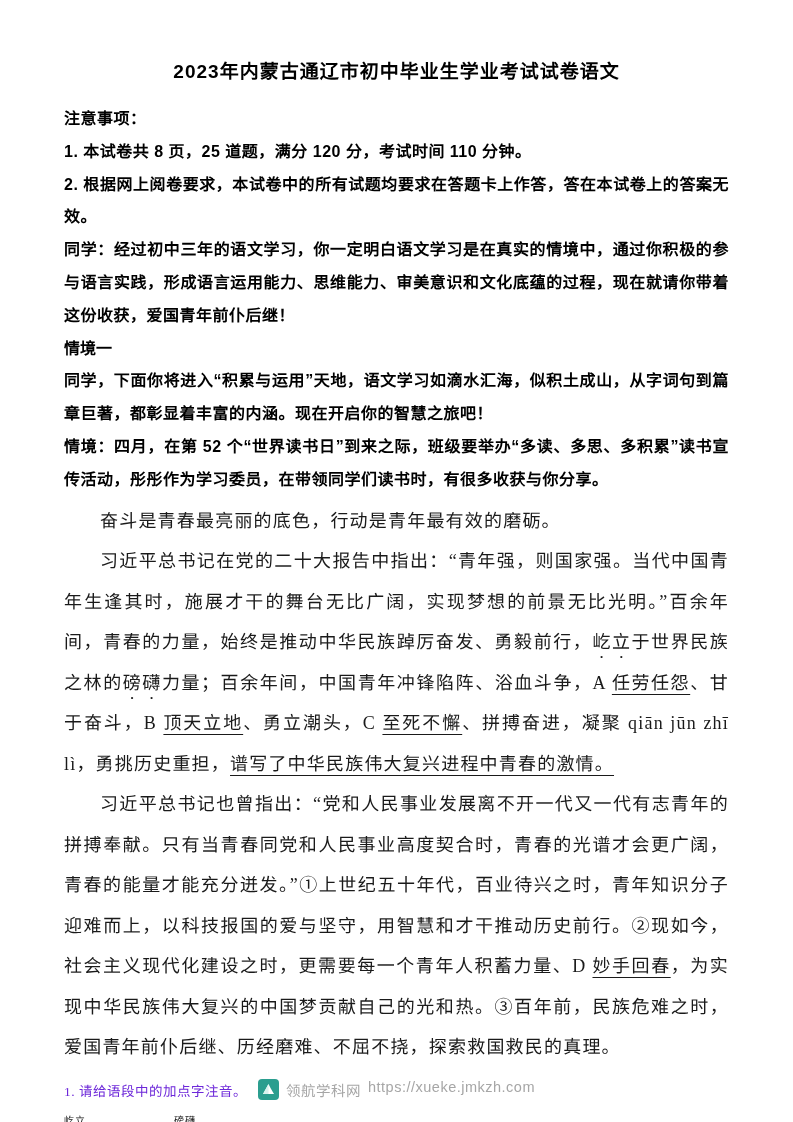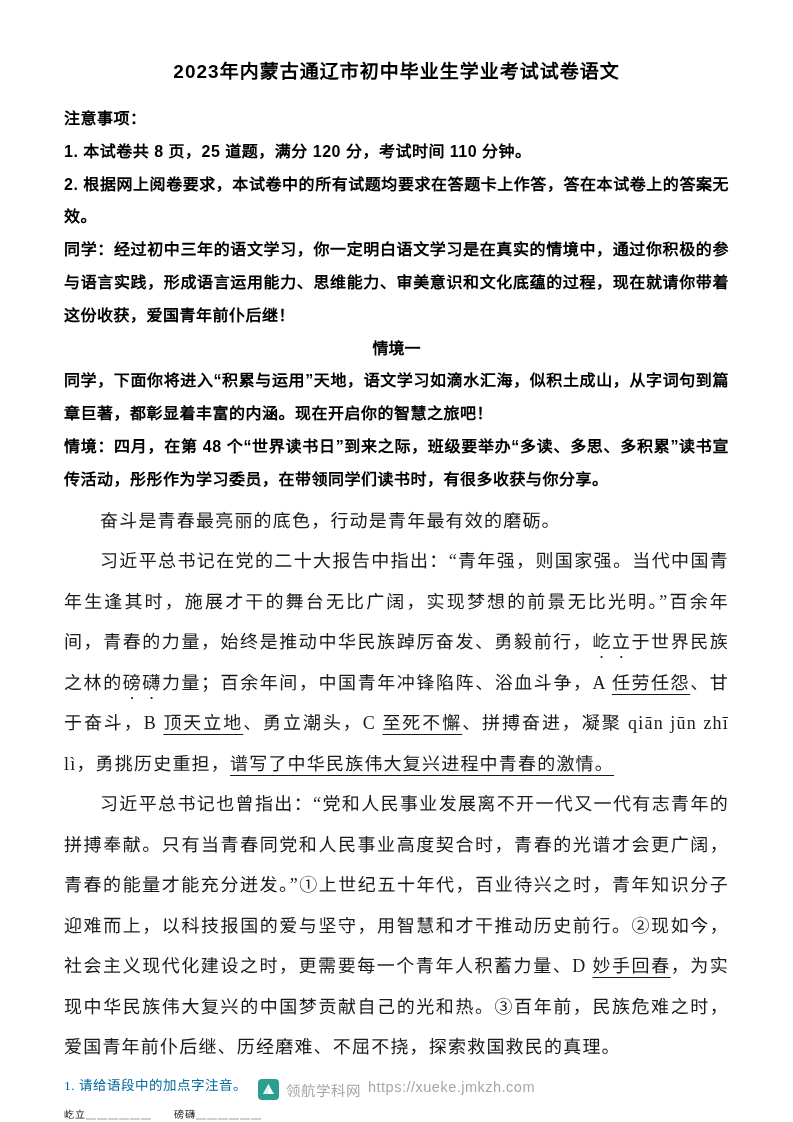--- a/index.html
+++ b/index.html
@@ -28,21 +28,20 @@
   }
   p.body {
     font-family: Liberation Sans, sans-serif;
     font-size: 16px;
     font-weight: 700;
     line-height: 2.05;
     text-align: justify;
     letter-spacing: 0.5px;
   }
   .center-head {
-    text-align: center;
     font-family: "Liberation Sans", sans-serif;
     font-size: 16px;
     font-weight: 700;
     line-height: 2.05;
   }
   .material {
     margin-top: 4px;
   }
   .material-label {
     font-size: 14.5px;
@@ -67,22 +66,22 @@
   .dot {
     -webkit-text-emphasis: filled dot;
     text-emphasis: filled dot;
     -webkit-text-emphasis-position: under left;
     text-emphasis-position: under left;
   }
   p.question {
     font-size: 13.5px;
     line-height: 2.0;
     letter-spacing: 0.5px;
-    margin-top: 4px;
-    color: #0369a1;
+    margin-top: 10px;
+    color: #6d28d9;
   }
   p.blanks {
     font-size: 10px;
     line-height: 2.0;
     letter-spacing: 1px;
     margin-top: 6px;
     color: #111;
   }
   .footer {
     position: absolute;
@@ -118,21 +117,21 @@
 
   <p class="body">注意事项：</p>
   <p class="body">1. 本试卷共 8 页，25 道题，满分 120 分，考试时间 110 分钟。</p>
   <p class="body">2. 根据网上阅卷要求，本试卷中的所有试题均要求在答题卡上作答，答在本试卷上的答案无效。</p>
 
   <p class="body">同学：经过初中三年的语文学习，你一定明白语文学习是在真实的情境中，通过你积极的参与语言实践，形成语言运用能力、思维能力、审美意识和文化底蕴的过程，现在就请你带着这份收获，爱国青年前仆后继！</p>
 
   <h2 class="center-head">情境一</h2>
 
   <p class="body">同学，下面你将进入“积累与运用”天地，语文学习如滴水汇海，似积土成山，从字词句到篇章巨著，都彰显着丰富的内涵。现在开启你的智慧之旅吧！</p>
-  <p class="body">情境：四月，在第 48 个“世界读书日”到来之际，班级要举办“多读、多思、多积累”读书宣传活动，彤彤作为学习委员，在带领同学们读书时，有很多收获与你分享。</p>
+  <p class="body">情境：四月，在第 52 个“世界读书日”到来之际，班级要举办“多读、多思、多积累”读书宣传活动，彤彤作为学习委员，在带领同学们读书时，有很多收获与你分享。</p>
 
   <div class="material">
     <p class="mat">奋斗是青春最亮丽的底色，行动是青年最有效的磨砺。</p>
     <p class="mat"><span>习近平总书记在党的二十大报告中指出：“青年强，则国家强。当代中国青年生逢其时，施展才干的舞台无比广阔，实现梦想的前景无比光明。”百余年间，青春的力量，始终是推动中华民族踔厉奋发、勇毅前行，</span><span class="dot">屹立</span><span>于世界民族之林的</span><span class="dot">磅礴</span><span>力量；百余年间，中国青年冲锋陷阵、浴血斗争，A </span><span class="u">任劳任怨</span><span>、甘于奋斗，B </span><span class="u">顶天立地</span><span>、勇立潮头，C </span><span class="u">至死不懈</span><span>、拼搏奋进，凝聚 qiān jūn zhī lì，勇挑历史重担，</span><span class="u">谱写了中华民族伟大复兴进程中青春的激情。</span></p>
     <p class="mat"><span>习近平总书记也曾指出：“党和人民事业发展离不开一代又一代有志青年的拼搏奉献。只有当青春同党和人民事业高度契合时，青春的光谱才会更广阔，青春的能量才能充分迸发。”①上世纪五十年代，百业待兴之时，青年知识分子迎难而上，以科技报国的爱与坚守，用智慧和才干推动历史前行。②现如今，社会主义现代化建设之时，更需要每一个青年人积蓄力量、D </span><span class="u">妙手回春</span><span>，为实现中华民族伟大复兴的中国梦贡献自己的光和热。③百年前，民族危难之时，爱国青年前仆后继、历经磨难、不屈不挠，探索救国救民的真理。</span></p>
   </div>
 
   <p class="question">1. 请给语段中的加点字注音。</p>
   <p class="blanks"><span class="dot">屹立</span><span>＿＿＿＿＿＿</span><span>　　</span><span class="dot">磅礴</span><span>＿＿＿＿＿＿</span></p>
   <p class="question">2. 请根据拼音填写词语。</p>

